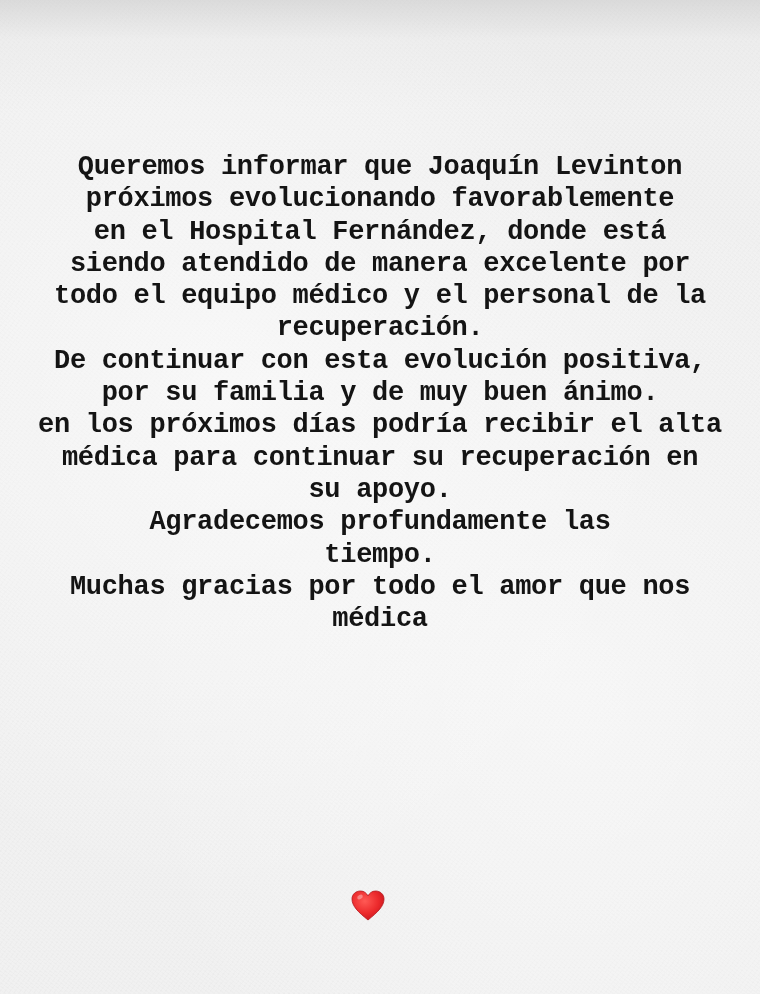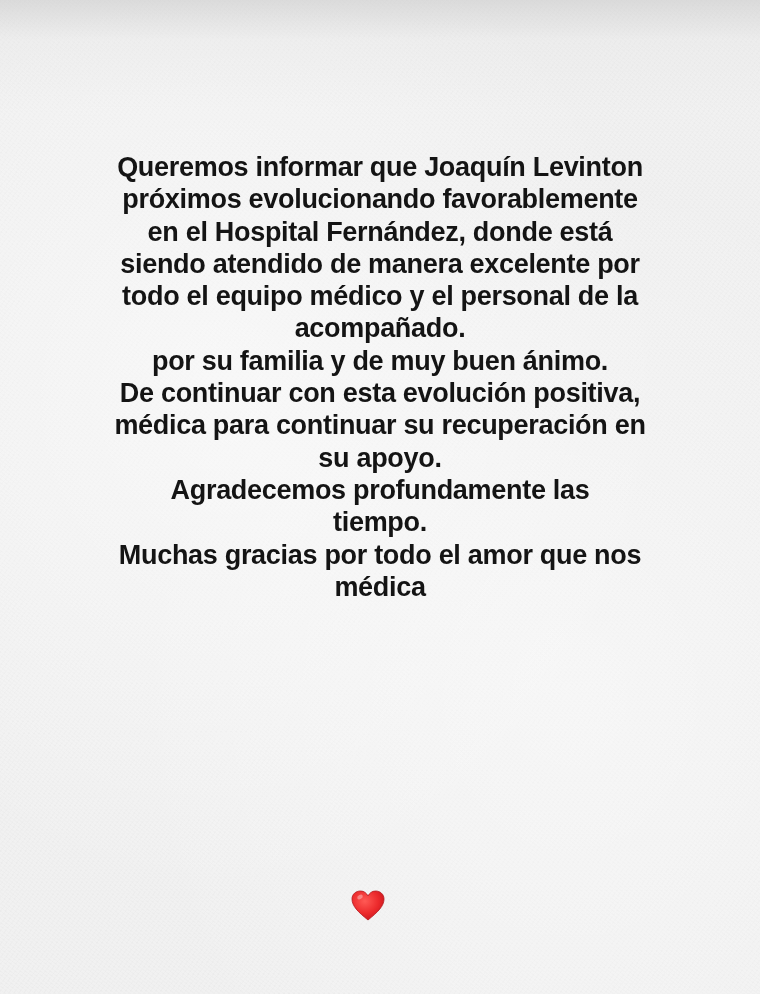--- a/index.html
+++ b/index.html
@@ -25,21 +25,21 @@
       top: 0;
       width: 760px;
       height: 994px;
     }
     .message {
       position: absolute;
       left: 30px;
       top: 151px;
       width: 700px;
       text-align: center;
-      font-family: Liberation Sans, sans-serif;
+      font-family: Liberation Mono, monospace;
       font-weight: bold;
       font-size: 27px;
       line-height: 32.3px;
       letter-spacing: -0.3px;
       color: #141414;
     }
     .message .line {
       display: block;
       white-space: nowrap;
     }
@@ -59,23 +59,24 @@
 </head>
 <body>
 
 <div class="story">
   <div class="message">
     <span class="line">Queremos informar que Joaquín Levinton</span>
     <span class="line">próximos evolucionando favorablemente</span>
     <span class="line">en el Hospital Fernández, donde está</span>
     <span class="line">siendo atendido de manera excelente por</span>
     <span class="line">todo el equipo médico y el personal de la</span>
-    <span class="line">acompañado.</span>
+    <span class="line">recuperación.</span>
+    <span class="line">De continuar con esta evolución positiva,</span>
     <span class="line">por su familia y de muy buen ánimo.</span>
-    <span class="line">De continuar con esta evolución positiva,</span>
+    <span class="line">en los próximos días podría recibir el alta</span>
     <span class="line">médica para continuar su recuperación en</span>
     <span class="line">su apoyo.</span>
     <span class="line">Agradecemos profundamente las</span>
     <span class="line">tiempo.</span>
     <span class="line">Muchas gracias por todo el amor que nos</span>
     <span class="line">médica</span>
   </div>
 
   <div class="heart">
     <svg viewBox="0 0 36 36" xmlns="http://www.w3.org/2000/svg">

